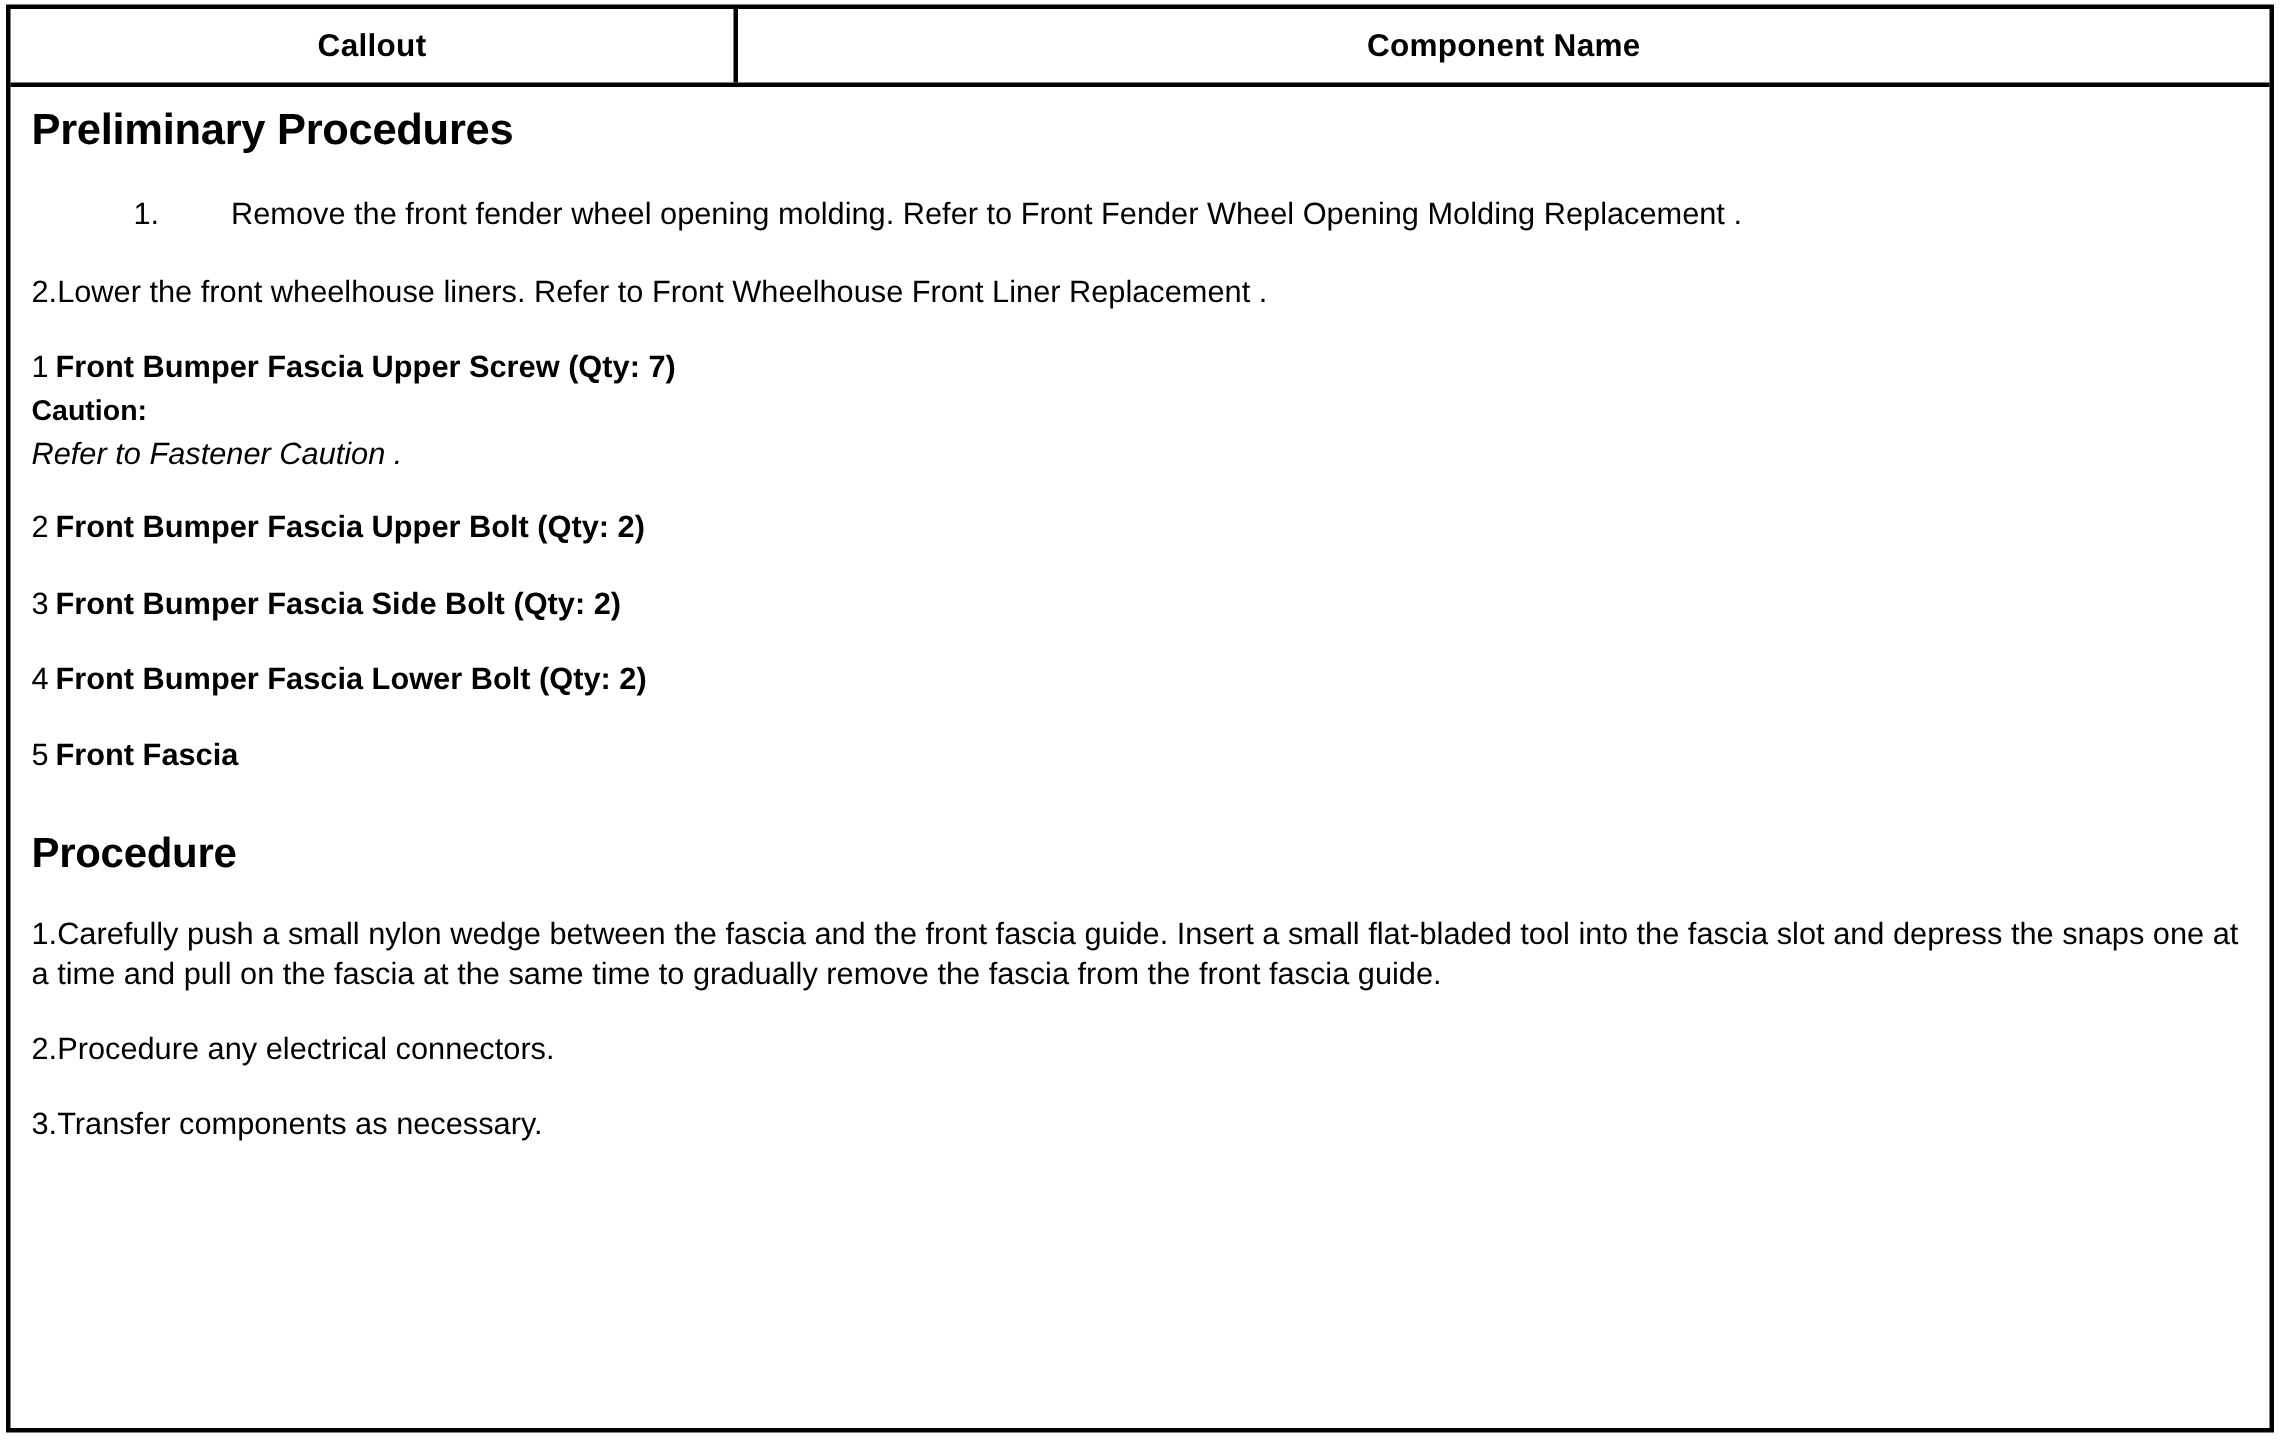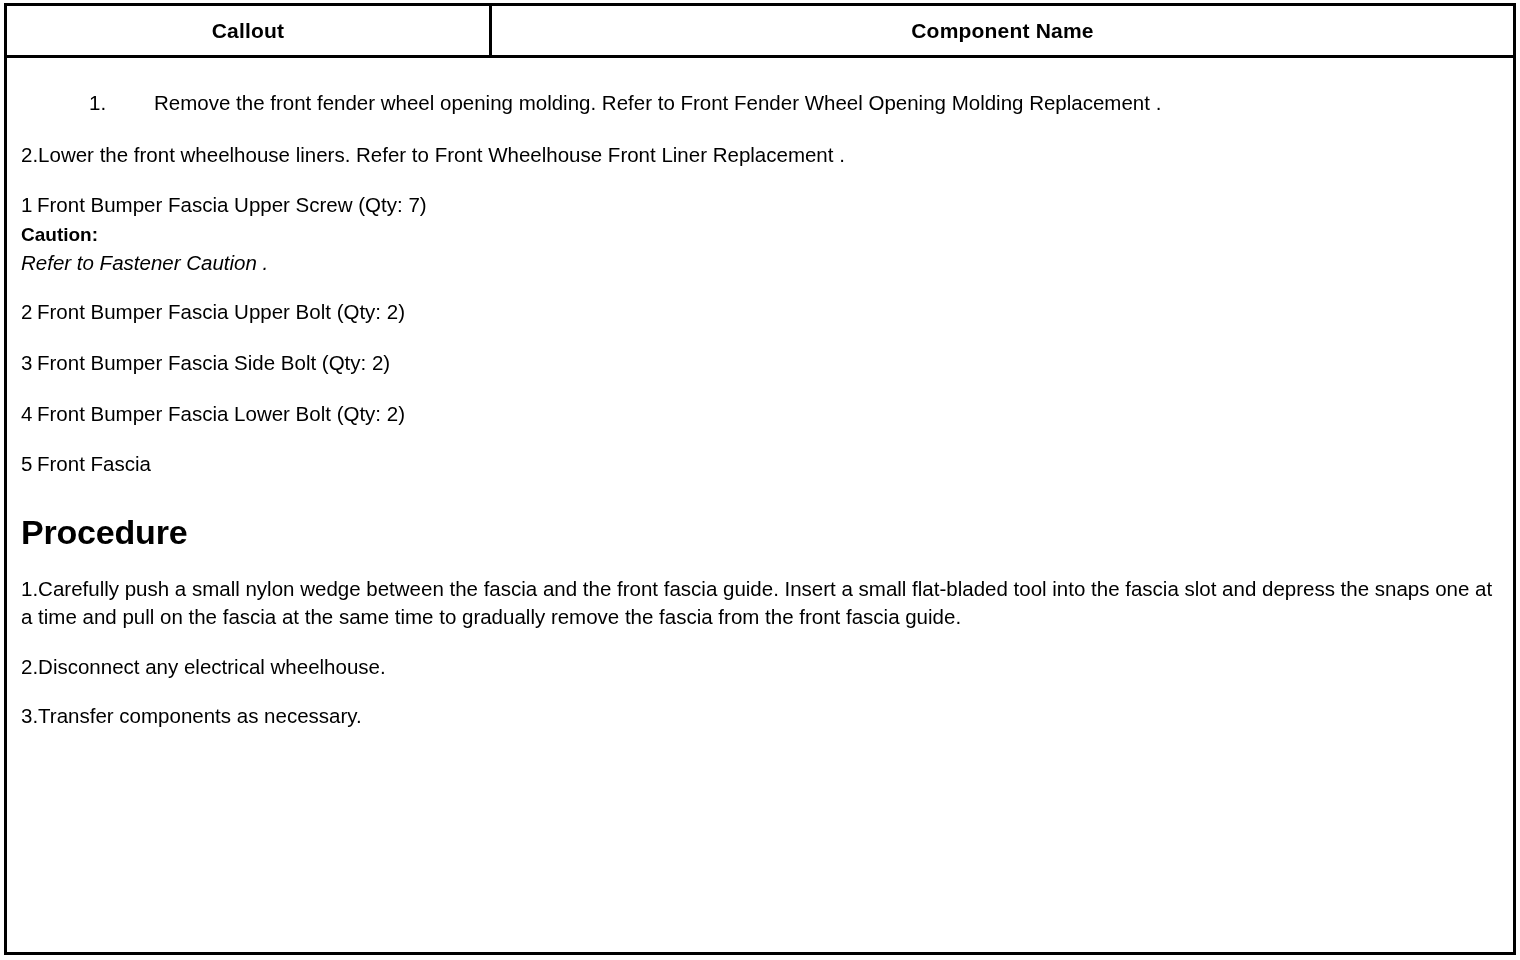--- a/index.html
+++ b/index.html
@@ -104,37 +104,38 @@
     line-height: 1.3;
     margin-top: 24px;
     display: flex;
   }
   .callout-line .cnum {
     width: 16px;
     flex: none;
   }
   .callout-line .ctext {
     flex: 1;
+    font-weight: bold;
   }
 
   .caution-label {
     font-size: 19px;
     font-weight: bold;
     margin-top: 4px;
     line-height: 1.25;
   }
   .caution-text {
     font-size: 20.5px;
     margin-top: 3px;
     line-height: 1.25;
     font-style: italic;
   }
 
   h2.procedure-title {
-    font-size: 34px;
+    font-size: 28px;
     font-weight: bold;
     margin: 36px 0 0 0;
     line-height: 1.1;
     letter-spacing: -0.2px;
   }
 
   .proc-step {
     font-size: 20.5px;
     line-height: 1.35;
     margin-top: 22px;
@@ -149,20 +150,21 @@
 <div class="page">
   <div class="doc-table">
 
     <div class="header-row">
       <div class="header-cell callout">Callout</div>
       <div class="header-cell component">Component Name</div>
     </div>
 
     <div class="body-area">
 
+      <h2 class="section-title">Preliminary Procedures</h2>
 
       <div class="numbered-indent">
         <span class="num">1.</span>
         <span class="txt">Remove the front fender wheel opening molding. Refer to Front Fender Wheel Opening Molding Replacement .</span>
       </div>
 
       <div class="para"><span class="lead">2.</span><span>Lower the front wheelhouse liners. Refer to Front Wheelhouse Front Liner Replacement .</span></div>
 
 
       <div class="callout-line">
@@ -189,19 +191,19 @@
 
       <div class="callout-line">
         <span class="cnum">5</span>
         <span class="ctext">Front Fascia</span>
       </div>
 
       <h2 class="procedure-title">Procedure</h2>
 
       <div class="proc-step first"><span>1.</span><span>Carefully push a small nylon wedge between the fascia and the front fascia guide. Insert a small flat-bladed tool into the fascia slot and depress the snaps one at a time and pull on the fascia at the same time to gradually remove the fascia from the front fascia guide.</span></div>
 
-      <div class="proc-step"><span>2.</span><span>Disconnect any electrical wheelhouse.</span></div>
+      <div class="proc-step"><span>2.</span><span>Procedure any electrical connectors.</span></div>
 
       <div class="proc-step"><span>3.</span><span>Transfer components as necessary.</span></div>
 
     </div>
   </div>
 </div>
 
 </body></html>

